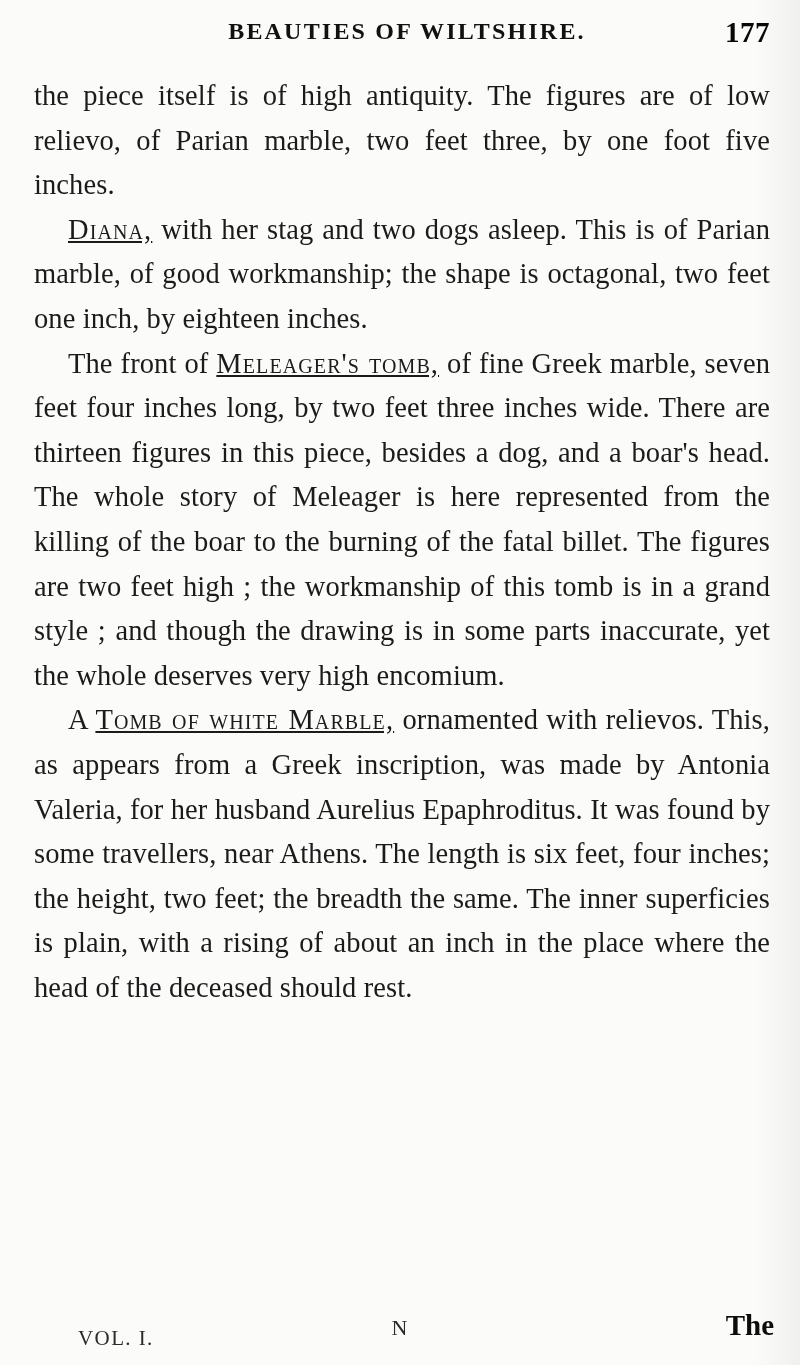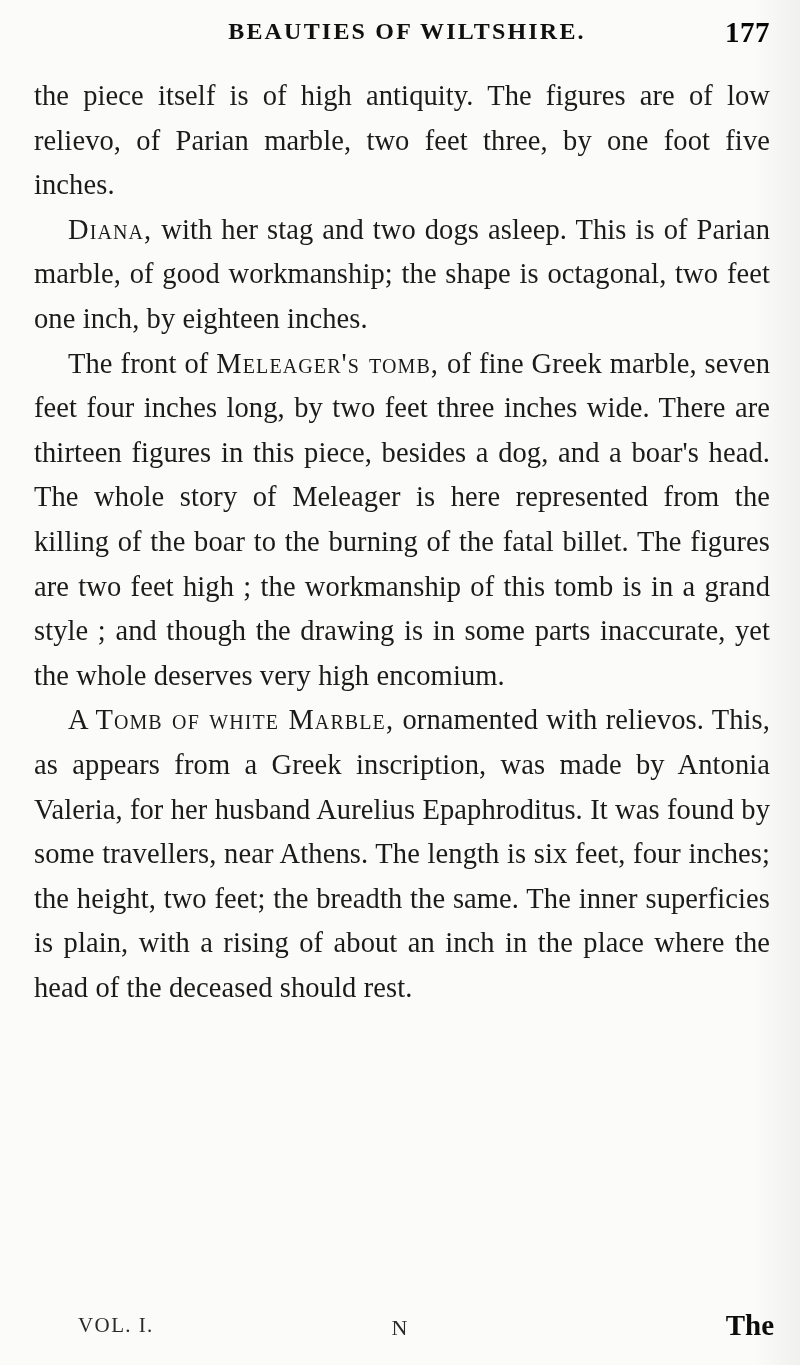--- a/index.html
+++ b/index.html
@@ -67,35 +67,36 @@
     text-justify: inter-word;
     color: #1b1b1b;
     letter-spacing: 0.1px;
   }
   .para.indent {
     text-indent: 34px;
   }
   .sc {
     font-variant: small-caps;
     letter-spacing: 1.1px;
+    text-decoration: underline;
   }
   .it {
   }
   
   .footline {
     position: absolute;
     left: 0;
     bottom: 16px;
     width: 800px;
     height: 36px;
   }
   .vol {
     position: absolute;
     left: 78px;
-    top: 0;
+    top: 13px;
     font-size: 21px;
     font-variant: small-caps;
     letter-spacing: 1.4px;
     color: #2a2a2a;
   }
   .signature {
     position: absolute;
     left: 0;
     top: 2px;
     width: 800px;

